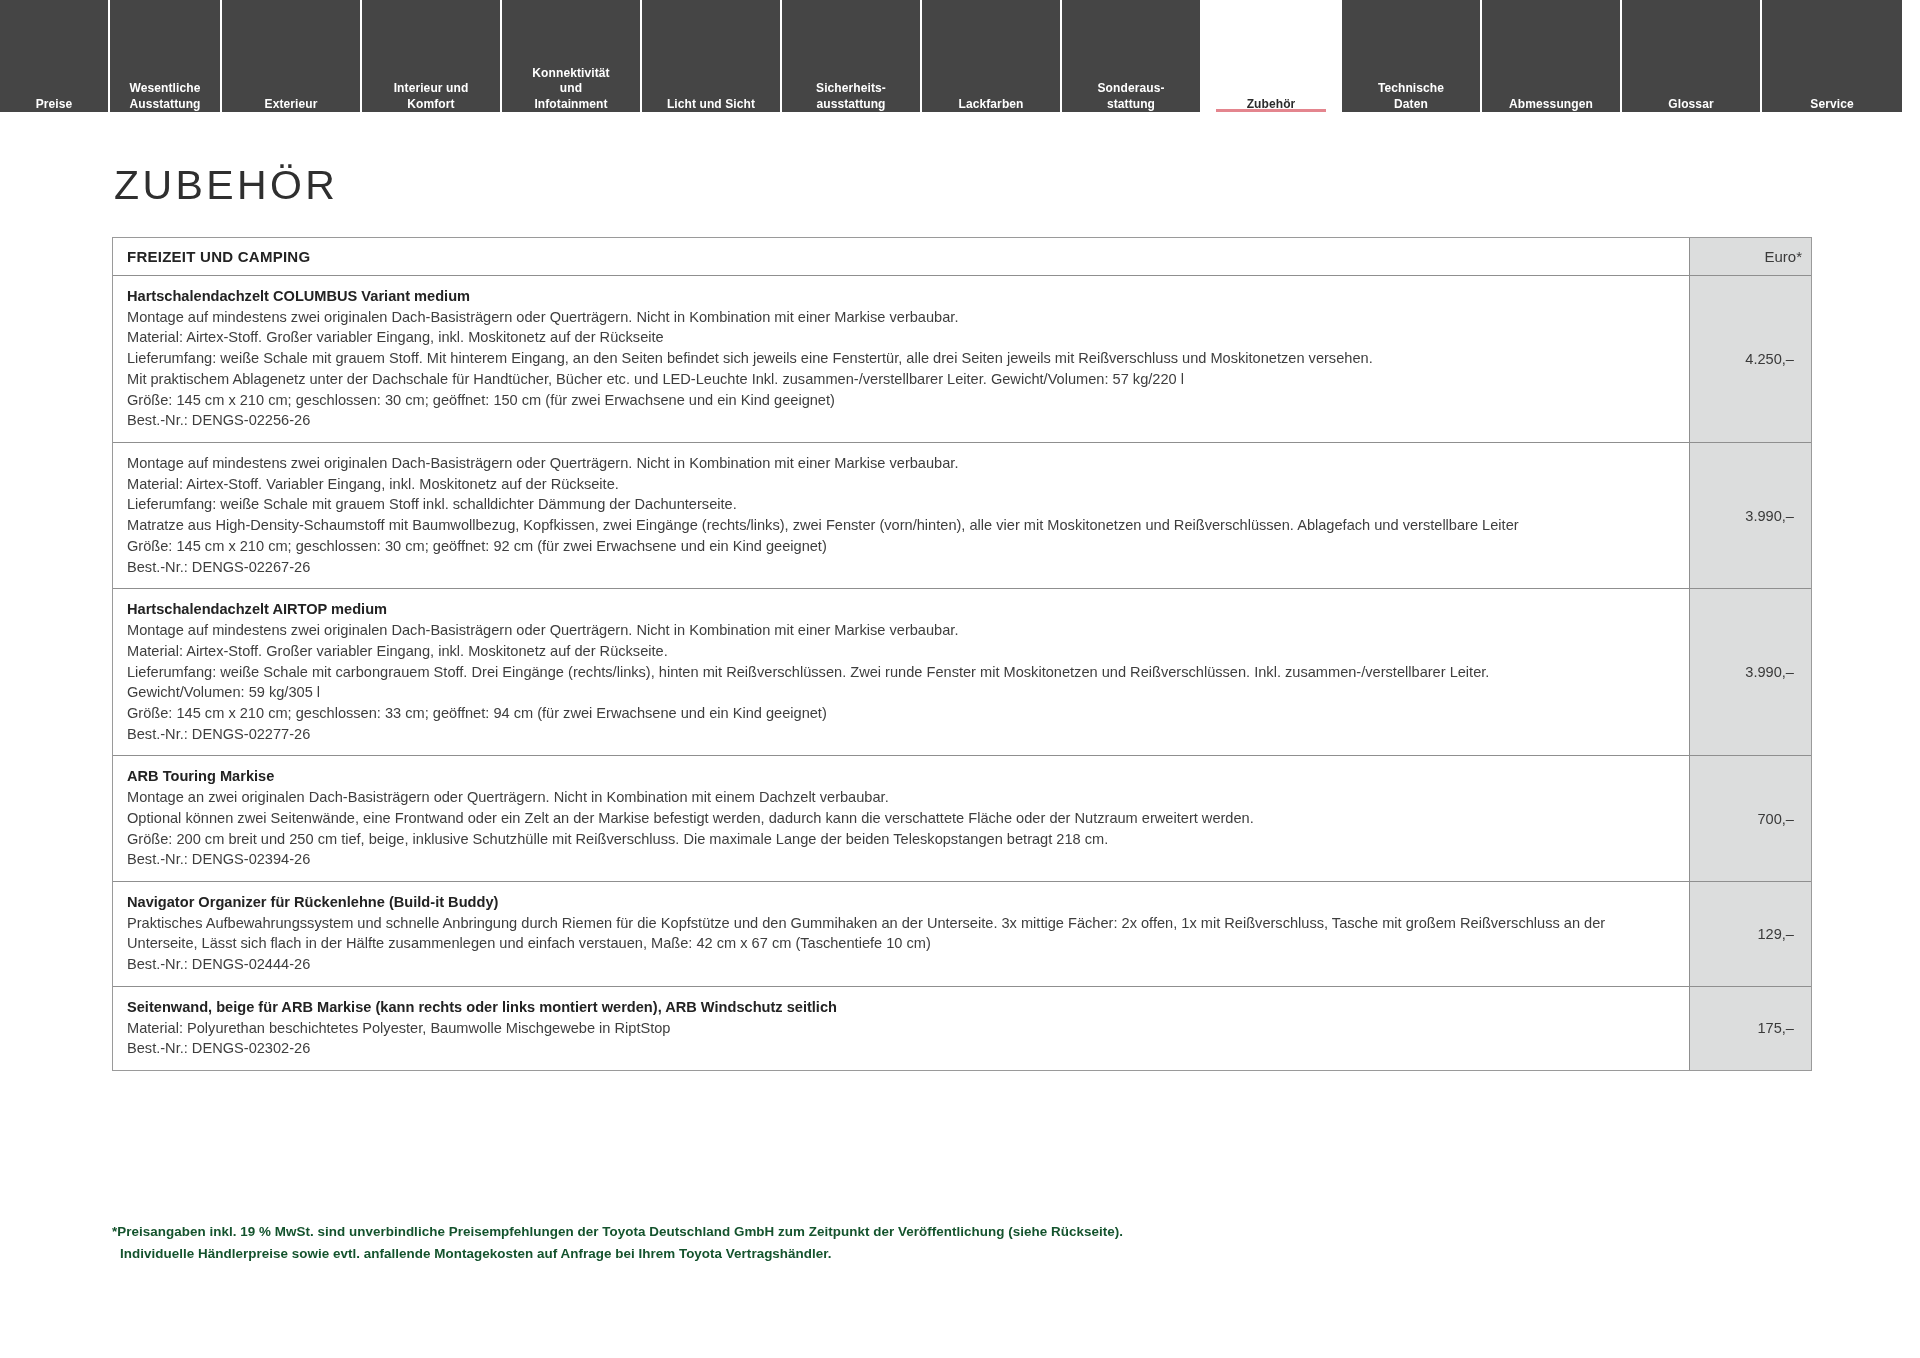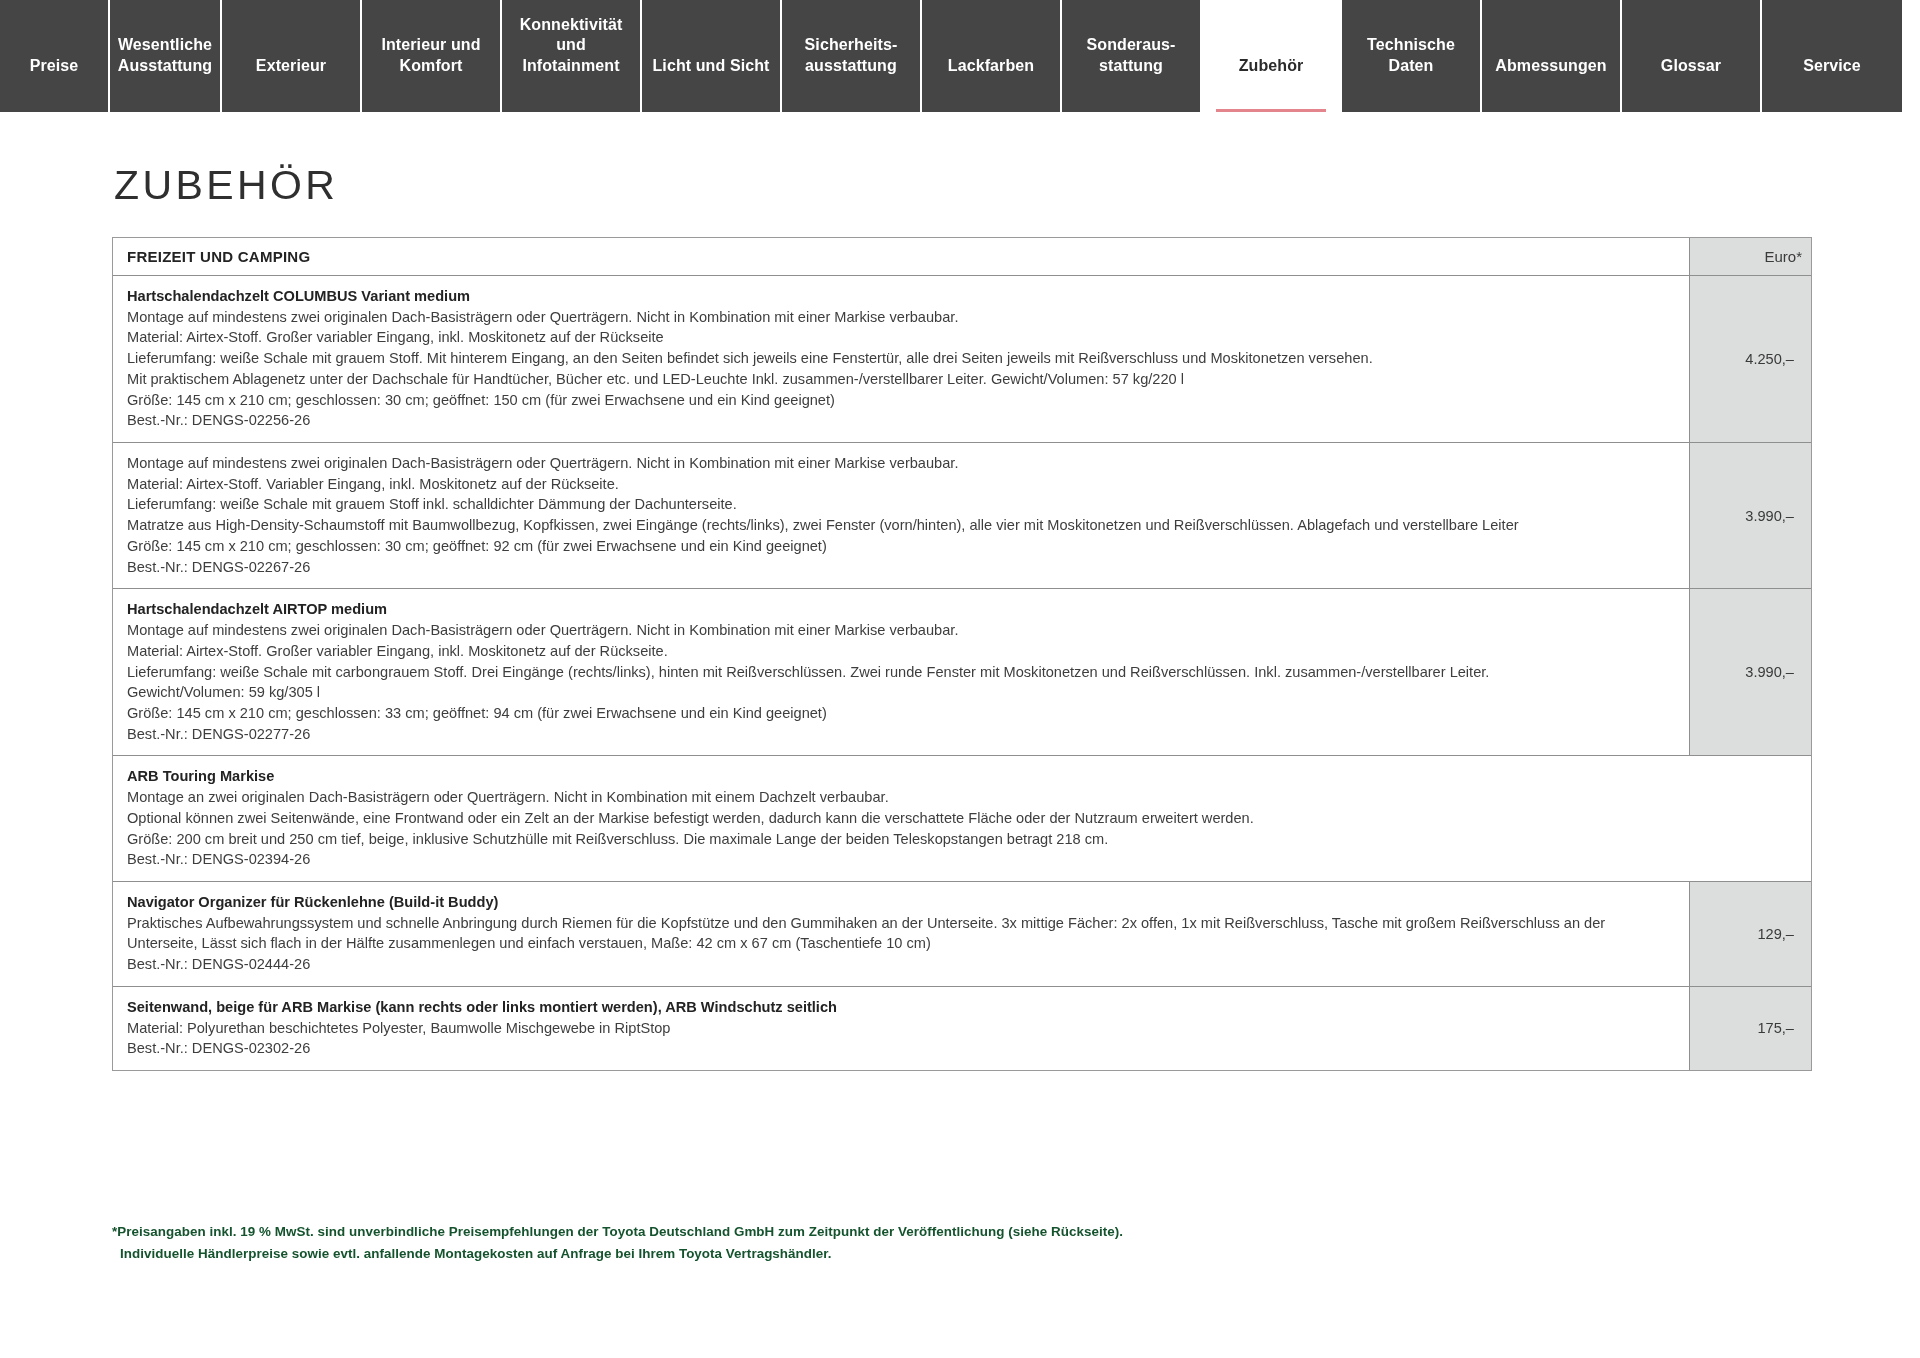--- a/index.html
+++ b/index.html
@@ -22,22 +22,21 @@
     align-items: stretch;
   }
   .nav-tab {
     background: #454545;
     color: #ffffff;
     flex: 0 0 auto;
     display: flex;
     align-items: flex-end;
     justify-content: center;
     text-align: center;
-    padding-bottom: 36px;
-    font-size: 16px;
+    font-size: 12px;
     font-weight: bold;
     line-height: 1.28;
     border-right: 2px solid #ffffff;
     letter-spacing: 0.1px;
     position: relative;
   }
   .nav-tab:last-child { border-right: none; }
   .nav-tab.active {
     background: #ffffff;
     color: #2b2b2b;
@@ -242,20 +241,21 @@
           <div class="td-price">3.990,–</div>
         </div>
         <div class="t-row">
           <div class="td-desc">
             <span class="item-name">ARB Touring Markise</span>
             <span class="line">Montage an zwei originalen Dach-Basisträgern oder Querträgern. Nicht in Kombination mit einem Dachzelt verbaubar.</span>
             <span class="line">Optional können zwei Seitenwände, eine Frontwand oder ein Zelt an der Markise befestigt werden, dadurch kann die verschattete Fläche oder der Nutzraum erweitert werden.</span>
             <span class="line">Größe: 200 cm breit und 250 cm tief, beige, inklusive Schutzhülle mit Reißverschluss. Die maximale Lange der beiden Teleskopstangen betragt 218 cm.</span>
             <span class="line">Best.-Nr.: DENGS-02394-26</span>
           </div>
+          <div class="td-price">700,–</div>
         </div>
         <div class="t-row">
           <div class="td-desc">
             <span class="item-name">Navigator Organizer für Rückenlehne (Build-it Buddy)</span>
             <span class="line">Praktisches Aufbewahrungssystem und schnelle Anbringung durch Riemen für die Kopfstütze und den Gummihaken an der Unterseite. 3x mittige Fächer: 2x offen, 1x mit Reißverschluss, Tasche mit großem Reißverschluss an der Unterseite, Lässt sich flach in der Hälfte zusammenlegen und einfach verstauen, Maße: 42 cm x 67 cm (Taschentiefe 10 cm)</span>
             <span class="line">Best.-Nr.: DENGS-02444-26</span>
           </div>
           <div class="td-price">129,–</div>
         </div>
         <div class="t-row">

